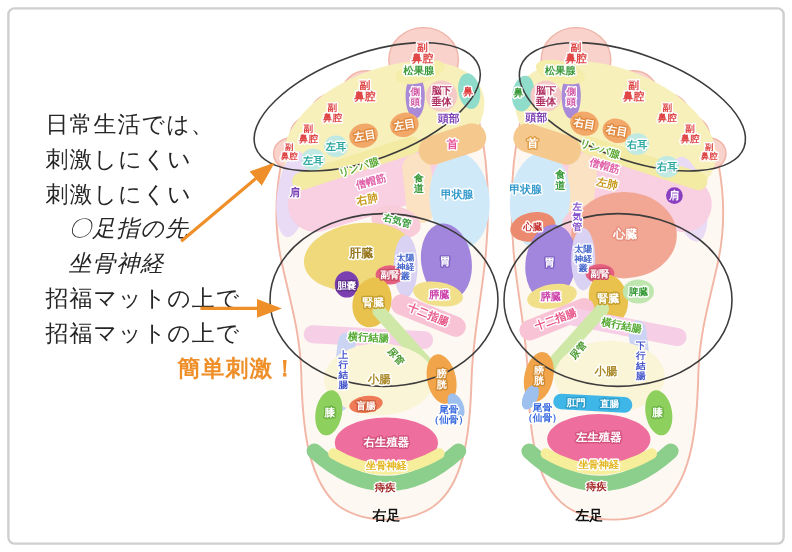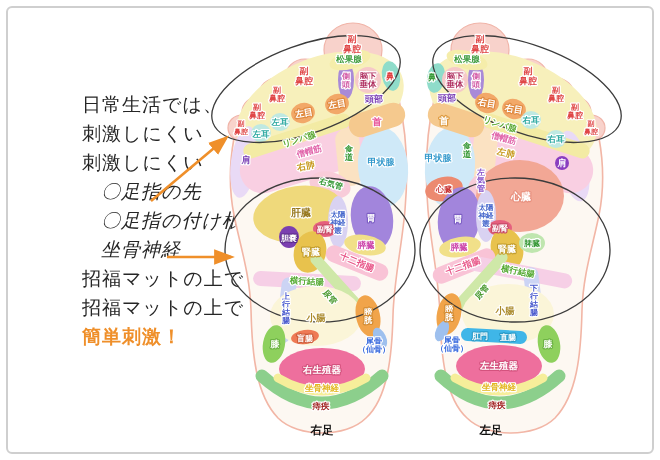--- a/index.html
+++ b/index.html
@@ -2,38 +2,37 @@
 <html><head>
 <meta charset="utf-8">
 <style>
   html,body{margin:0;padding:0;background:#fff;}
   .stage{position:relative;width:660px;height:460px;background:#fff;overflow:hidden;
          font-family:"Liberation Sans","DejaVu Sans",sans-serif;}
   .frame{position:absolute;inset:6px;border:2px solid #cfcfcf;border-radius:6px;pointer-events:none;}
   .annotation{position:absolute;left:38px;top:90px;width:210px;
               font-family:"Liberation Serif","DejaVu Serif",serif;
               font-size:19px;line-height:29px;color:#262626;letter-spacing:1px;white-space:nowrap;}
-  .a-line{height:29px;margin-left:44px;}
+  .a-line{height:29px;}
   .a-indent{padding-left:19px;font-style:italic;}
-  .a-hl{font-weight:bold;}
+  .a-hl{font-weight:bold;text-align:right;}
   svg.chart{position:absolute;left:0;top:0;}
   text{font-family:"Liberation Sans","DejaVu Sans",sans-serif;}
 </style>
 </head>
 <body>
 
 <div class="stage">
   <div class="frame"></div>
 
   <div class="annotation">
     <div class="a-line">日常生活では、</div>
     <div class="a-line">刺激しにくい</div>
     <div class="a-line">刺激しにくい</div>
     <div class="a-line a-indent">〇足指の先</div>
-    <div class="a-line a-indent">〇足指の付け根</div>
     <div class="a-line a-indent">坐骨神経</div>
     <div class="a-line">招福マットの上で</div>
     <div class="a-line">招福マットの上で</div>
     <div class="a-line a-hl" style="color: rgb(239, 143, 42);">簡単刺激！</div>
   </div>
 
   <svg class="chart" width="660" height="460" viewBox="0 0 660 460">
     <defs>
       <marker id="ah" markerWidth="9" markerHeight="8" refX="6.5" refY="3" orient="auto">
         <path d="M0,0 L8,3 L0,6 Z" class="accent-fill" fill="#ef8f2a"></path>

